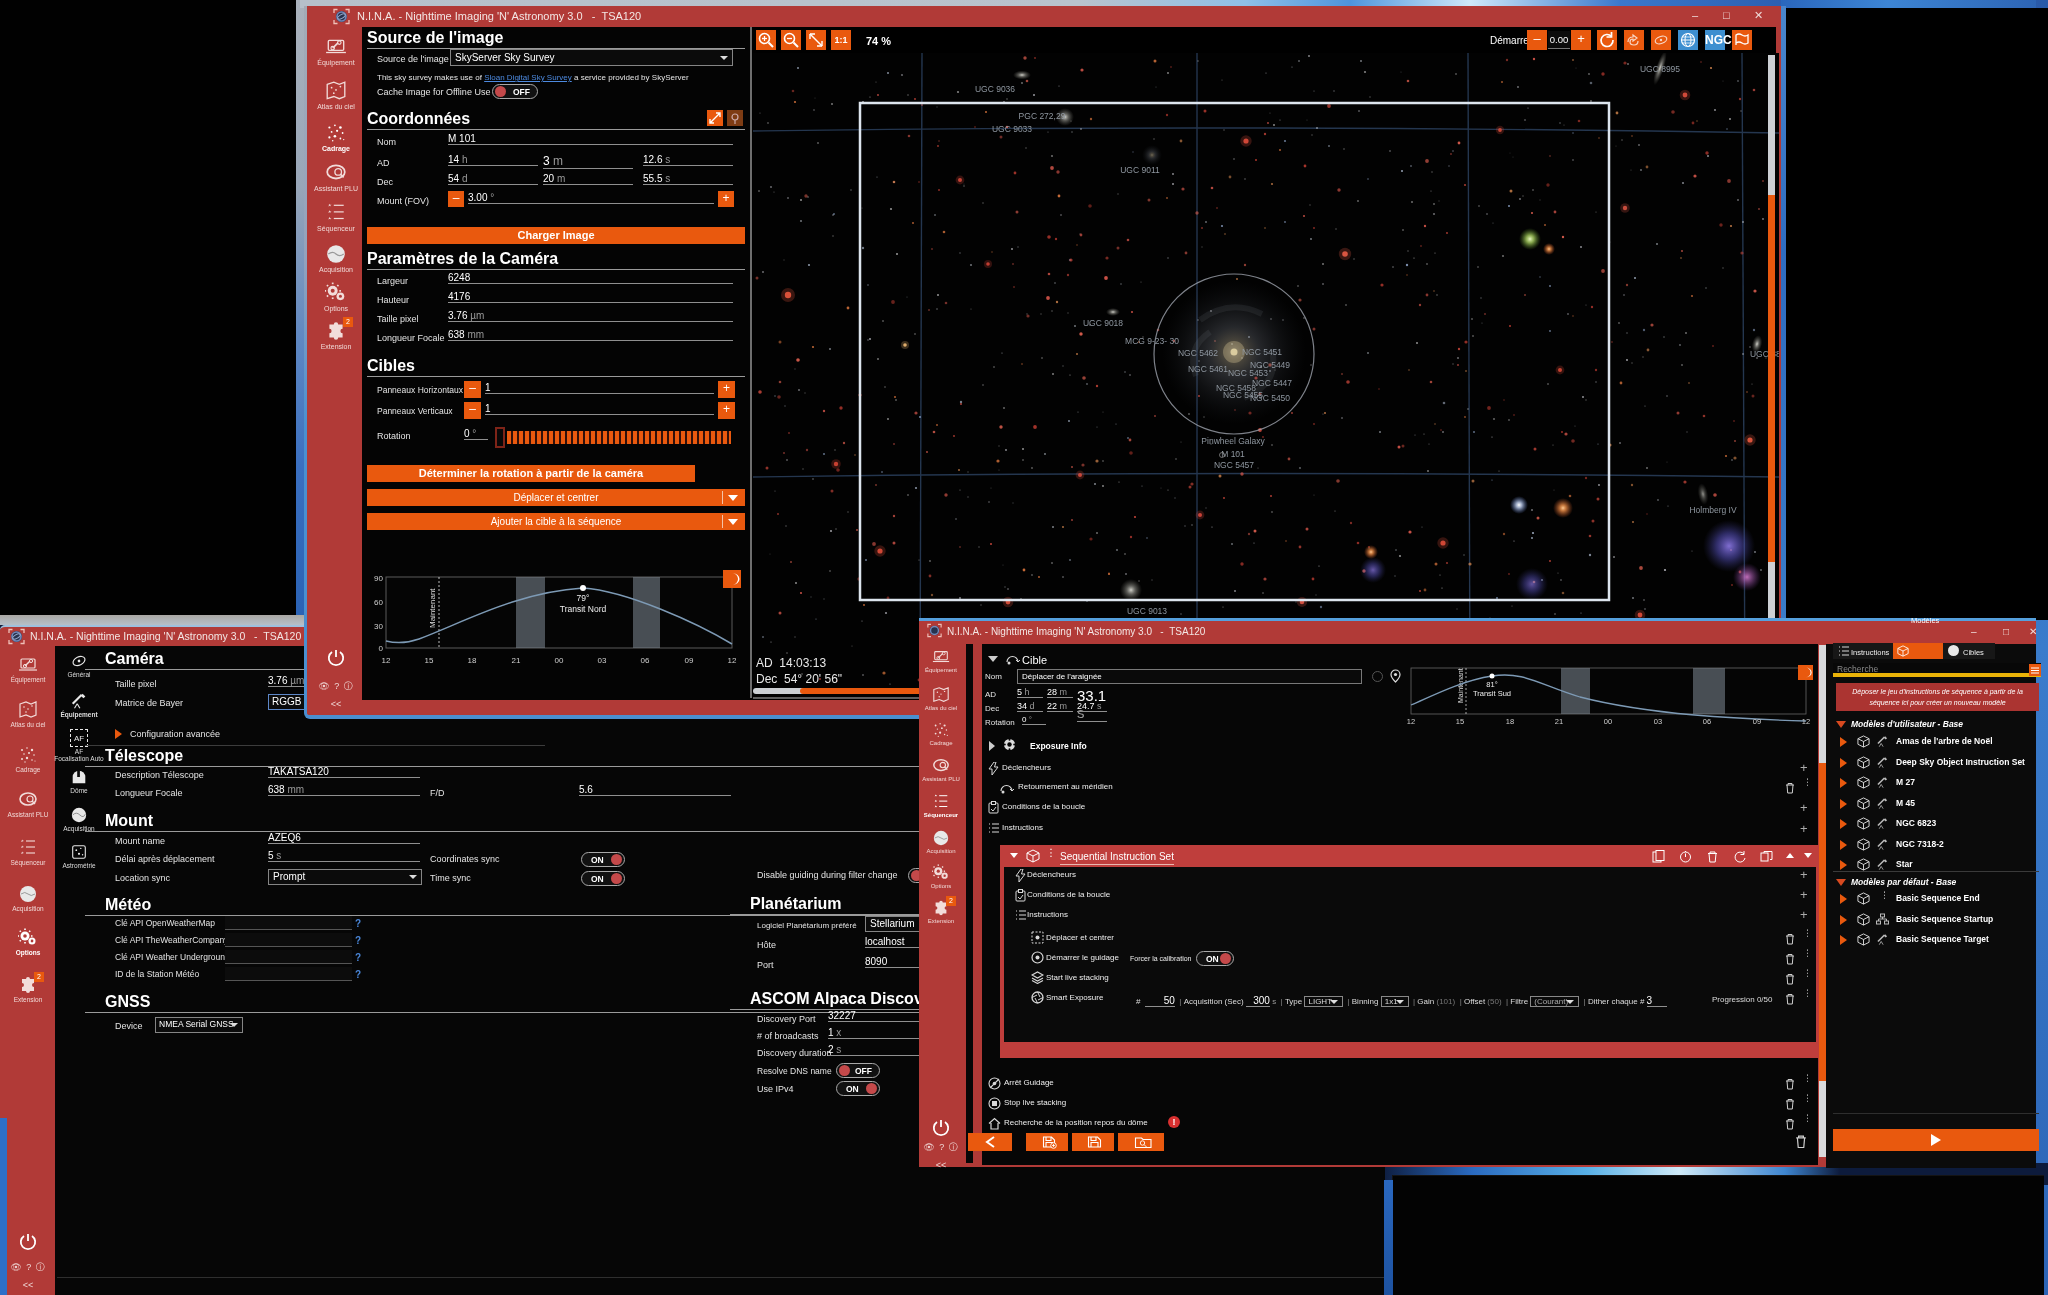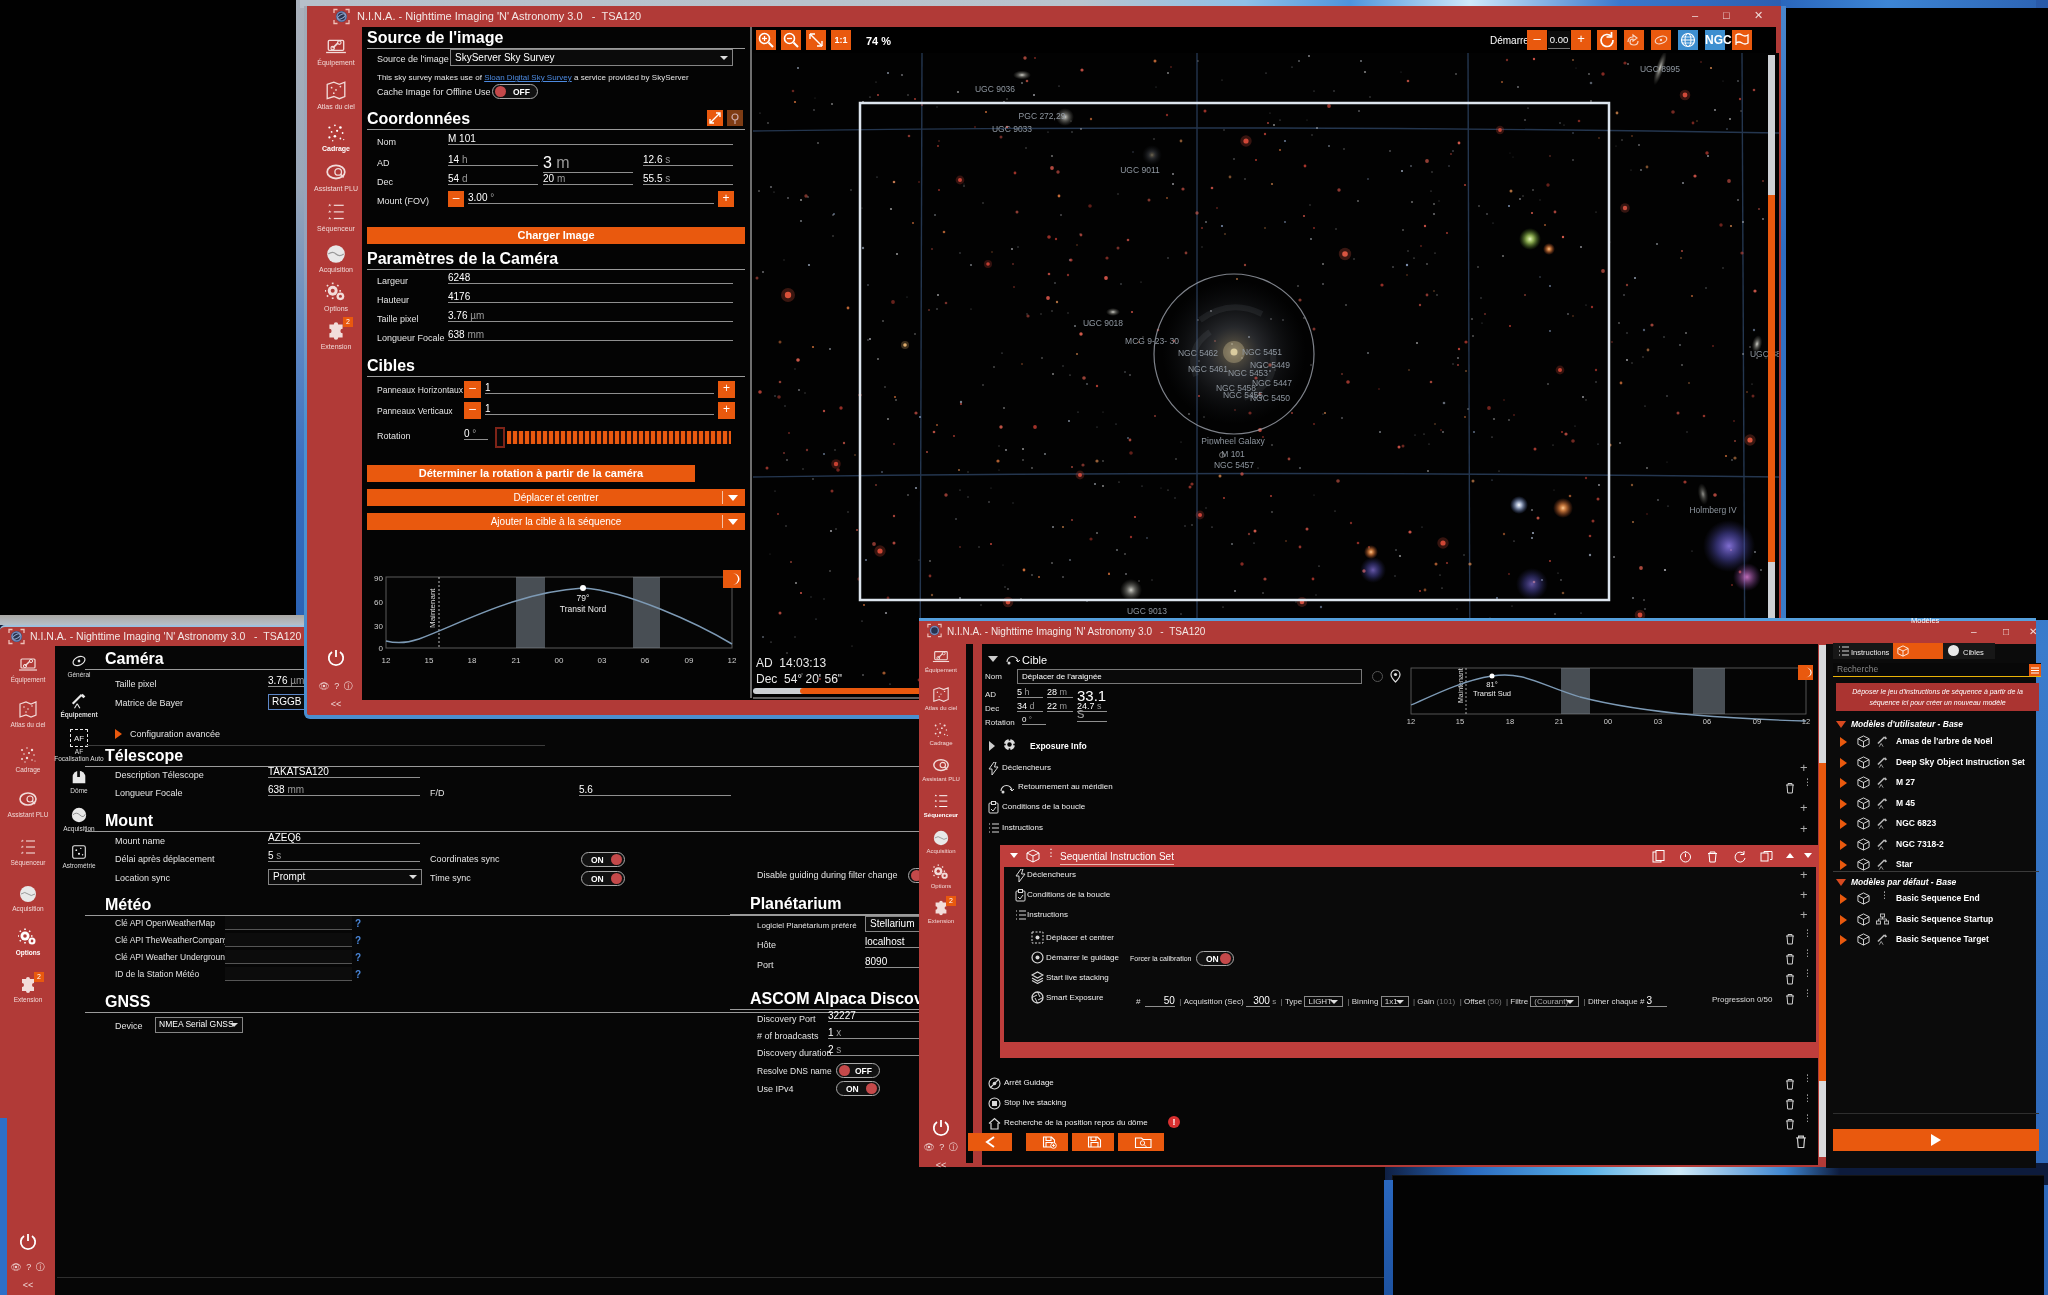--- a/index.html
+++ b/index.html
@@ -418,21 +418,21 @@
 <div class="a" style="left:727px;top:110px;width:16px;height:16px;background:#7e3c14">
     <svg width="16" height="16" viewBox="0 0 16 16">
       <circle cx="8" cy="7" r="3" fill="none" stroke="#caa" stroke-width="1.2"></circle>
       <path d="M8 10 v4" stroke="#caa" stroke-width="1.2"></path>
     </svg>
   </div>
 <div class="a lb" style="left:377px;top:137px">Nom</div>
 <div class="a uf" style="left:448px;top:133px;width:285px;font-size:10px">M 101</div>
 <div class="a lb" style="left:377px;top:158px">AD</div>
 <div class="a uf" style="left:448px;top:154px;width:90px;font-size:10px">14 <span style="color:#9a9a9a">h</span></div>
-<div class="a uf" style="left:543px;top:154px;width:90px;font-size:16px">3 <span style="color:#9a9a9a">m</span></div>
+<div class="a uf" style="left:543px;top:154px;width:90px;font-size:12px">3 <span style="color:#9a9a9a">m</span></div>
 <div class="a uf" style="left:643px;top:154px;width:90px;font-size:10px">12.6 <span style="color:#9a9a9a">s</span></div>
 <div class="a lb" style="left:377px;top:177px">Dec</div>
 <div class="a uf" style="left:448px;top:173px;width:90px;font-size:10px">54 <span style="color:#9a9a9a">d</span></div>
 <div class="a uf" style="left:543px;top:173px;width:90px;font-size:10px">20 <span style="color:#9a9a9a">m</span></div>
 <div class="a uf" style="left:643px;top:173px;width:90px;font-size:10px">55.5 <span style="color:#9a9a9a">s</span></div>
 <div class="a lb" style="left:377px;top:196px">Mount (FOV)</div>
 <div class="a obtn" style="left:448px;top:191px;width:16px;height:16px;font-size:12px;line-height:14px">–</div>
 <div class="a uf" style="left:468px;top:192px;width:246px;font-size:10px">3.00 <span style="color:#9a9a9a">°</span></div>
 <div class="a obtn" style="left:718px;top:191px;width:16px;height:16px;font-size:12px;line-height:14px">+</div>
 <div class="a obtn" style="left:367px;top:227px;width:378px;height:17px;font-size:11px;font-weight:bold;line-height:17px">Charger Image</div>
@@ -1922,21 +1922,21 @@
   </svg>
 <div class="a" style="left:1851px;top:648px;font-size:7.5px;color:#eee">Instructions</div>
 <div class="a" style="left:1893px;top:643px;width:50px;height:16px;background:#e9590e"></div>
 <svg class="a" style="left:1897px;top:645px" width="12" height="12" viewBox="0 0 14 14">
     <path d="M7 1 L13 4 V10 L7 13 L1 10 V4 Z M1 4 L7 7 L13 4 M7 7 V13" fill="none" stroke="#fff" stroke-width="1"></path>
   </svg>
 <div class="a" style="left:1911px;top:616px;font-size:7.5px;color:#fff">Modèles</div>
 <div class="a" style="left:1943px;top:643px;width:52px;height:16px;background:#171717"></div>
 <div class="a" style="left:1948px;top:645px;width:11px;height:11px;border-radius:50%;background:#e8e8e8"></div>
 <div class="a" style="left:1963px;top:648px;font-size:7.5px;color:#eee">Cibles</div>
-<div class="a" style="left:1833px;top:663px;width:208px;height:14px;background:#080808;border-bottom:1px solid #eab308;font-size:8.5px;color:#888;padding:1px 4px">Recherche</div>
+<div class="a" style="left:1833px;top:663px;width:208px;height:14px;background:#080808;border-bottom:4px solid #eab308;font-size:8.5px;color:#888;padding:1px 4px">Recherche</div>
 <div class="a" style="left:2029px;top:664px;width:12px;height:12px;background:#e9590e">
     <svg width="12" height="12" viewBox="0 0 12 12">
       <g stroke="#fff" stroke-width="1">
         <line x1="2" y1="4" x2="10" y2="4"></line>
         <line x1="2" y1="6.5" x2="10" y2="6.5"></line>
         <line x1="2" y1="9" x2="10" y2="9"></line>
       </g>
     </svg>
   </div>
 <div class="a" style="left:1836px;top:683px;width:203px;height:28px;background:#ab3431;color:#fff;font-size:7px;font-style:italic;text-align:center;padding:3px 10px 0;line-height:1.6">Déposer le jeu d'instructions de séquence à partir de la séquence ici pour créer un nouveau modèle</div>

